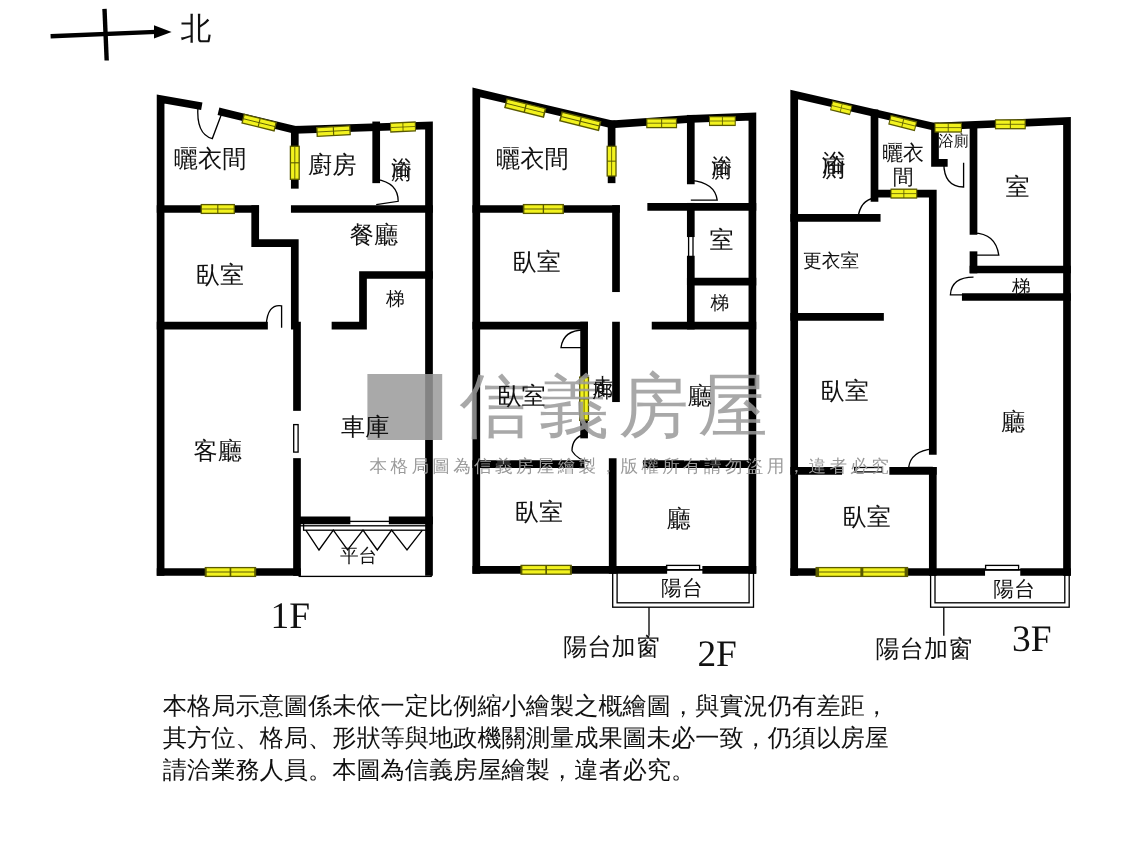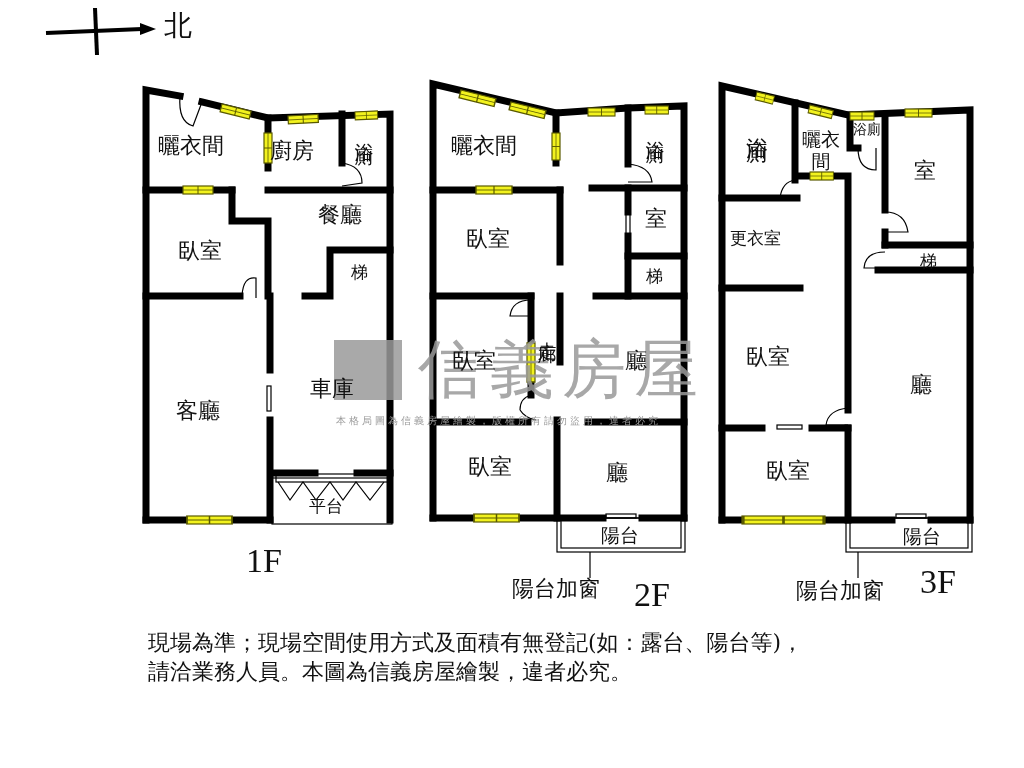--- a/index.html
+++ b/index.html
@@ -10,21 +10,21 @@
   .lbl.big { font-size: 22px; }
   .lbl.mid { font-size: 19px; }
   .lbl.sm { font-size: 17px; }
   .lbl.vert { writing-mode: vertical-rl; letter-spacing: 2px; }
   .floor { font-size: 34px; font-family: "Liberation Serif", "DejaVu Serif", serif; }
   .note { position: absolute; left: 148px; top: 628px; width: 830px; font-size: 22px;
           line-height: 29px; color: #111; font-family: "DejaVu Serif", "Liberation Serif", serif; }
   .note div { white-space: nowrap; }
   .wm-big { position: absolute; left: 418px; top: 338px; font-size: 64px; color: #9a9a9a;
             font-family: Liberation Serif, serif; letter-spacing: 8px; line-height: 1; opacity: .85; }
-  .wm-small { position: absolute; left: 336px; top: 414px; font-size: 10px; color: #9a9a9a;
+  .wm-small { position: absolute; left: 336px; top: 414px; font-size: 16px; color: #9a9a9a;
               letter-spacing: 3px; font-family: "DejaVu Sans", "Liberation Sans", sans-serif; }
   .wm-logo { position: absolute; left: 334px; top: 340px; width: 68px; height: 60px; background: #9a9a9a; opacity: .85; }
   .north { position: absolute; left: 164px; top: 12px; font-size: 28px; }
 </style>
 </head>
 <body>
 
 <svg id="plan" viewBox="0 0 1024 768" xmlns="http://www.w3.org/2000/svg">
   <defs>
     <g id="win-h">
@@ -153,21 +153,21 @@
   </g>
 </svg>
 
 <div class="lbl north">北</div>
 
 <div class="wm-logo"></div>
 <div class="wm-big">信義房屋</div>
 <div class="wm-small">本格局圖為信義房屋繪製，版權所有請勿盜用，違者必究</div>
 
 <div class="lbl big" style="left:158px;top:135px">曬衣間</div>
-<div class="lbl big" style="left:270px;top:140px">廚房</div>
+<div class="lbl big" style="left:280px;top:140px">廚房</div>
 <div class="lbl mid vert" style="left:355px;top:128px">浴廁</div>
 <div class="lbl big" style="left:178px;top:240px">臥室</div>
 <div class="lbl big" style="left:318px;top:204px">餐廳</div>
 <div class="lbl sm" style="left:351px;top:264px">梯</div>
 <div class="lbl big" style="left:176px;top:400px">客廳</div>
 <div class="lbl big" style="left:310px;top:378px">車庫</div>
 <div class="lbl sm" style="left:309px;top:498px">平台</div>
 <div class="lbl floor" style="left:246px;top:544px">1F</div>
 
 <div class="lbl big" style="left:451px;top:135px">曬衣間</div>
@@ -191,15 +191,16 @@
 <div class="lbl sm" style="left:730px;top:230px">更衣室</div>
 <div class="lbl sm" style="left:920px;top:253px">梯</div>
 <div class="lbl big" style="left:746px;top:346px">臥室</div>
 <div class="lbl big" style="left:910px;top:374px">廳</div>
 <div class="lbl big" style="left:766px;top:460px">臥室</div>
 <div class="lbl mid" style="left:903px;top:527px">陽台</div>
 <div class="lbl big" style="left:796px;top:580px">陽台加窗</div>
 <div class="lbl floor" style="left:920px;top:565px">3F</div>
 
 <div class="note">
-  <div>現場為準；現場空間使用方式及面積有無登記(如：露台、陽台等)，</div>
+  <div>本格局示意圖係未依一定比例縮小繪製之概繪圖，與實況仍有差距，</div>
+  <div>其方位、格局、形狀等與地政機關測量成果圖未必一致，仍須以房屋</div>
   <div>請洽業務人員。本圖為信義房屋繪製，違者必究。</div>
 </div>
 
 </body></html>

